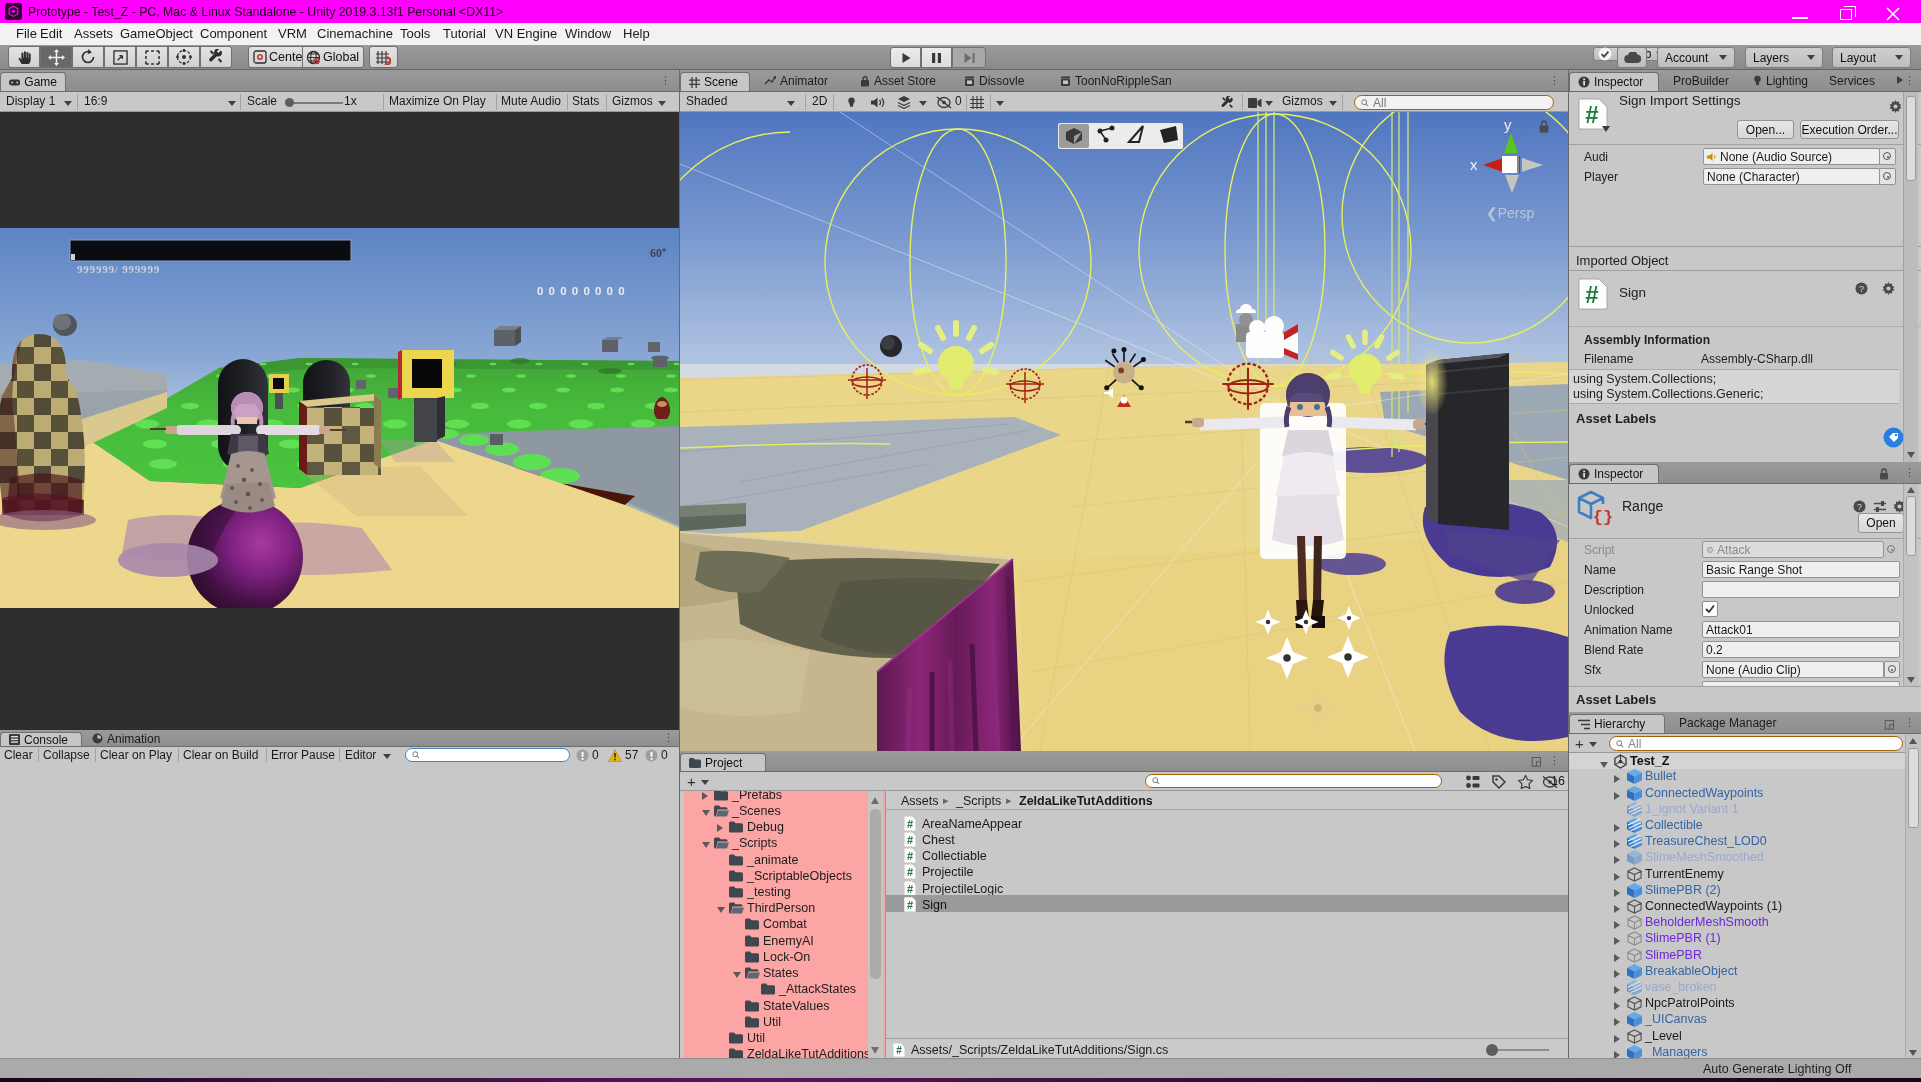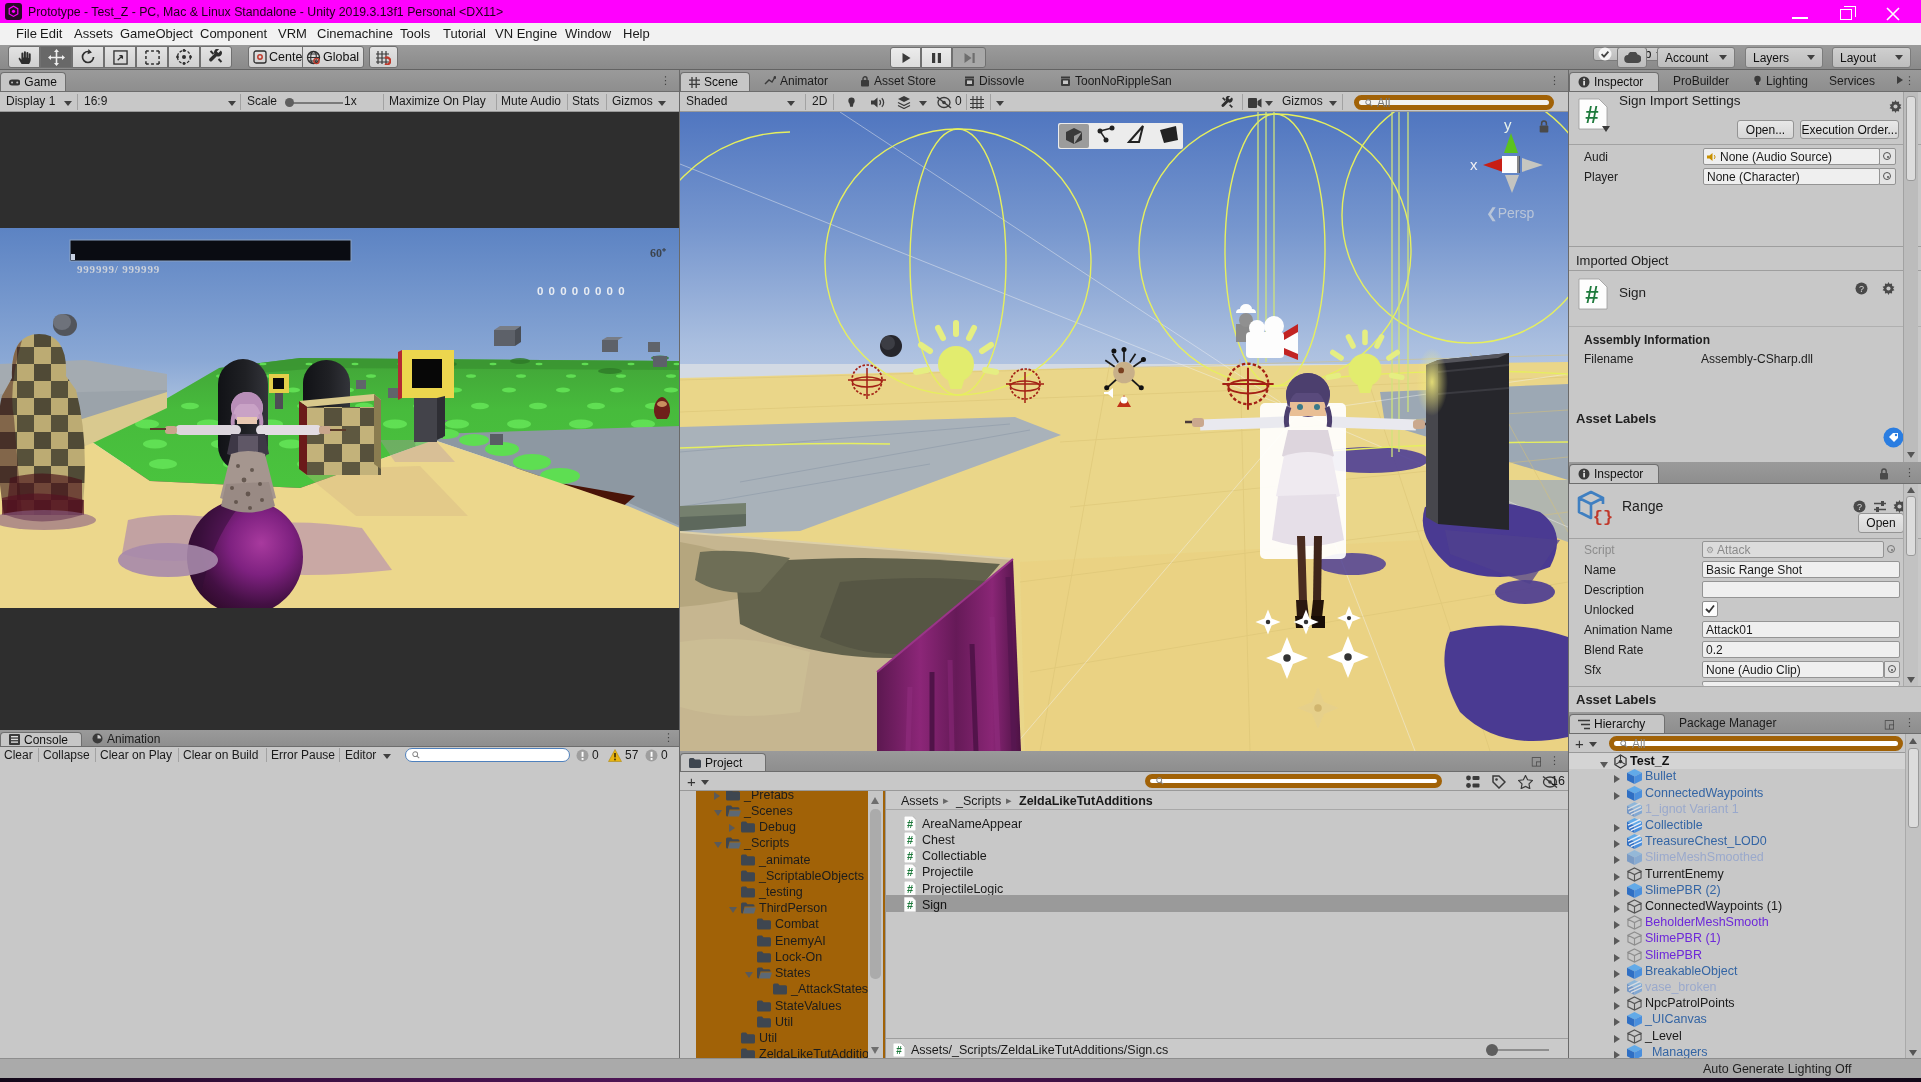--- a/index.html
+++ b/index.html
@@ -11,21 +11,21 @@
 .cbar{position:absolute;background:#c8c8c8;border-bottom:1px solid #999}
 .ctext{font-size:12px;color:#1a1a1a}
 .dd{position:absolute;font-size:12px;color:#1a1a1a;display:flex;align-items:center}
 .arrow{width:0;height:0;border-left:4px solid transparent;border-right:4px solid transparent;border-top:5px solid #404040;display:inline-block}
 .vsep{position:absolute;width:1px;background:#a2a2a2}
 .tbtn{position:absolute;background:linear-gradient(#e3e3e3,#d0d0d0);border:1px solid #707070;display:flex;align-items:center;justify-content:center}
 .rbtn{position:absolute;background:linear-gradient(#cfcfcf,#bdbdbd);border:1px solid #7c7c7c;border-radius:3px;display:flex;align-items:center;justify-content:center;font-size:12px;color:#111;gap:5px}
 .insbtn{position:absolute;background:linear-gradient(#e8e8e8,#d6d6d6);border:1px solid #949494;border-radius:3px;display:flex;align-items:center;justify-content:center;font-size:12px;color:#111}
 .field{position:absolute;background:#efefef;border:1px solid #949494;border-radius:2px;font-size:12px;color:#1a1a1a;display:flex;align-items:center;padding:0 3px;height:17px;white-space:nowrap;overflow:hidden}
 .ilabel{position:absolute;font-size:12px;color:#202020;white-space:nowrap}
-.search{position:absolute;background:#f2f2f2;border:5px solid #a16207;border-radius:8px;display:flex;align-items:center;font-size:12px;color:#777;padding:0 6px;gap:4px}
+.search{position:absolute;background:#f2f2f2;border:1px solid #a16207;border-radius:8px;display:flex;align-items:center;font-size:12px;color:#777;padding:0 6px;gap:4px}
 .row{position:absolute;white-space:nowrap;font-size:12px}
 .tri-r{display:inline-block;width:0;height:0;border-top:4px solid transparent;border-bottom:4px solid transparent;border-left:6px solid #5a5a5a}
 .tri-d{display:inline-block;width:0;height:0;border-left:4px solid transparent;border-right:4px solid transparent;border-top:6px solid #5a5a5a}
 .chev{position:absolute;right:4px;color:#555;font-size:11px;font-weight:bold}
 </style>
 </head>
 <body>
 
 <div class="abs" style="left:0;top:0;width:1921px;height:23px;background:#ff00fe">
   <svg class="abs" style="left:5px;top:3px" width="17" height="17" viewBox="0 0 17 17">
@@ -863,21 +863,21 @@
     <svg class="abs" style="left:838px;top:3px" width="15" height="14" viewBox="0 0 15 14">
         <path d="M7.5 0.5 9.6 4.8 14.4 5.5 11 8.9 11.8 13.6 7.5 11.4 3.2 13.6 4 8.9 0.6 5.5 5.4 4.8Z" fill="none" stroke="#3a3a3a" stroke-width="1.2"></path>
       </svg>
     <svg class="abs" style="left:862px;top:4px" width="18" height="12" viewBox="0 0 18 12">
         <ellipse cx="8" cy="6" rx="6.5" ry="5" fill="none" stroke="#3a3a3a" stroke-width="1.3"></ellipse>
         <circle cx="8" cy="6" r="1.8" fill="#3a3a3a"></circle>
         <path d="M1 0.5 15 11.5" stroke="#3a3a3a" stroke-width="1.4"></path>
       </svg>
     <div class="dd" style="left:871px;top:2px;font-size:12.5px">16</div>
   </div>
-  <div class="abs" id="projtree" style="left:16px;top:721px;width:206px;height:267px;background:#a16207;overflow:hidden">
+  <div class="abs" id="projtree" style="left:4px;top:721px;width:206px;height:267px;background:#fca5a5;overflow:hidden">
     <style>
       .trow{position:absolute;height:16px;white-space:nowrap;font-size:12.5px;color:#1c1c1c;left:0;width:206px}
       .fold{position:absolute;top:2px}
       .tlbl{position:absolute;top:1px}
     </style>
     <svg width="0" height="0">
         <defs>
       <g id="folderc">
             <path d="M0 2 A1.5 1.5 0 0 1 1.5 0.5 H5 L6.5 2.2 H12.5 A1.5 1.5 0 0 1 14 3.7 V10 A1.5 1.5 0 0 1 12.5 11.5 H1.5 A1.5 1.5 0 0 1 0 10Z" fill="#3e4650"></path>
           </g>
@@ -1155,20 +1155,24 @@
       <text x="6.5" y="9.5" font-size="9" fill="#ddd" text-anchor="middle" font-family="Liberation Sans">?</text>
     </svg>
   <svg class="abs" style="left:313px;top:212px" width="13" height="13" viewBox="0 0 14 14">
       <path d="M7 0 8.2 2.2 10.8 1.6 10.9 4.2 13.4 5 11.9 7 13.4 9 10.9 9.8 10.8 12.4 8.2 11.8 7 14 5.8 11.8 3.2 12.4 3.1 9.8 0.6 9 2.1 7 0.6 5 3.1 4.2 3.2 1.6 5.8 2.2Z" fill="#4a4a4a"></path>
       <circle cx="7" cy="7" r="2.2" fill="#c8c8c8"></circle>
     </svg>
   <div class="abs" style="left:0;top:256px;width:352px;height:1px;background:#b0b0b0"></div>
   <div class="ilabel" style="left:15px;top:263px;font-weight:bold">Assembly Information</div>
   <div class="ilabel" style="left:15px;top:282px">Filename</div>
   <div class="ilabel" style="left:132px;top:282px">Assembly-CSharp.dll</div>
+  <div class="abs" style="left:0;top:299px;width:330px;height:35px;background:#d6d6d6;border-top:1px solid #aaa;border-bottom:1px solid #aaa">
+    <div class="abs" style="left:4px;top:2px;font-size:12.5px;color:#1e1e1e">using System.Collections;</div>
+    <div class="abs" style="left:4px;top:17px;font-size:12.5px;color:#1e1e1e">using System.Collections.Generic;</div>
+  </div>
   <div class="ilabel" style="left:7px;top:341px;font-weight:bold;font-size:13px">Asset Labels</div>
   <svg class="abs" style="left:314px;top:357px" width="21" height="21" viewBox="0 0 21 21">
       <circle cx="10.5" cy="10.5" r="10" fill="#2a7de1"></circle>
       <path d="M6 10 L10 6 H15 V11 L11 15Z" fill="#fff"></path>
       <circle cx="13" cy="8" r="1.2" fill="#2a7de1"></circle>
     </svg>
   
   <div class="abs" style="left:334px;top:22px;width:15px;height:370px;background:#bcbcbc;border-left:1px solid #a2a2a2">
     <div class="abs" style="left:2px;top:4px;width:10px;height:85px;background:#dcdcdc;border:1px solid #9a9a9a;border-radius:3px"></div>
     <div class="abs" style="left:3px;bottom:4px;width:0;height:0;border-left:4px solid transparent;border-right:4px solid transparent;border-top:6px solid #555"></div>

